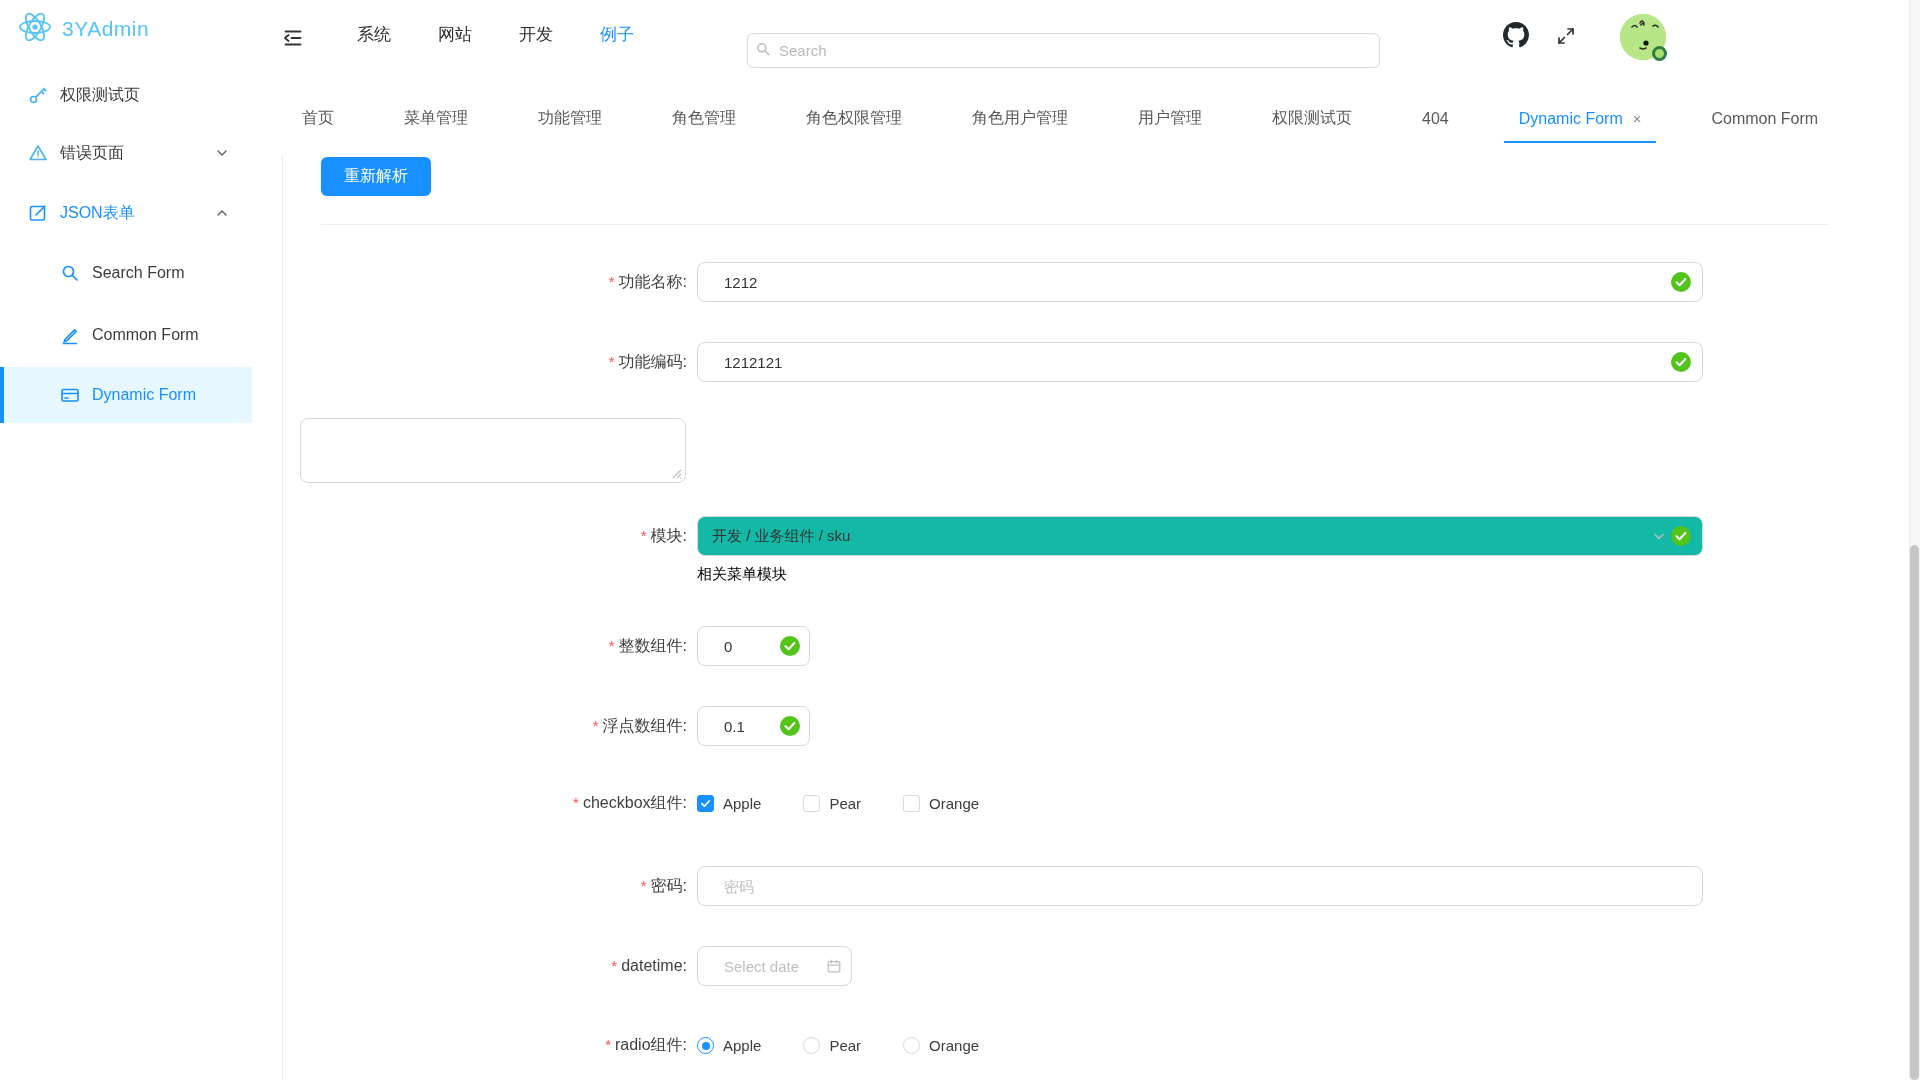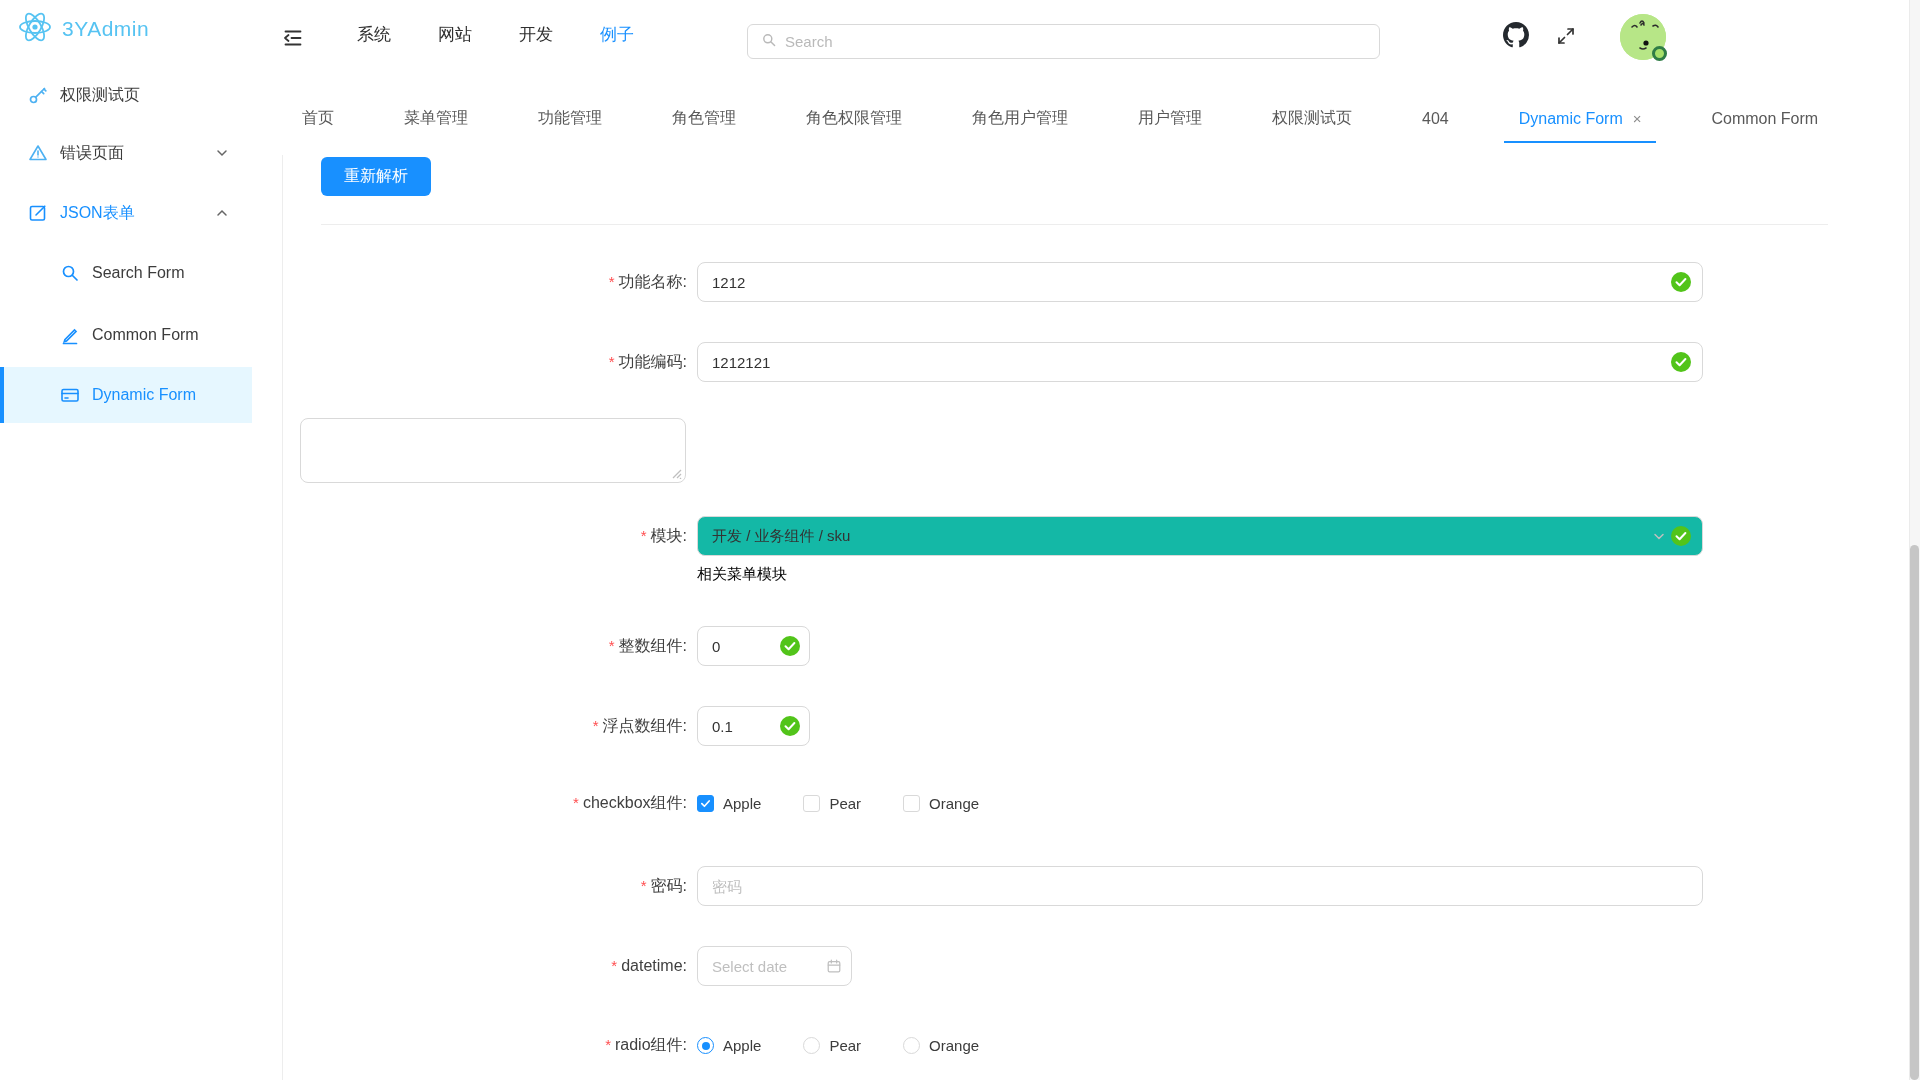--- a/index.html
+++ b/index.html
@@ -20,21 +20,21 @@
   .side-item.blue { color:#1890ff; }
   .side-item.selected { background:#e6f7ff; color:#1890ff; }
   .side-item.selected::before { content:""; position:absolute; left:0; top:0; width:4px; height:56px; background:#1890ff; }
 
   
   .header { position:absolute; left:252px; top:0; width:1668px; height:68px; background:#fff; }
   .fold { position:absolute; left:30px; top:27px; width:22px; height:22px; cursor:pointer; }
   .topnav { position:absolute; left:105px; top:0; height:68px; display:flex; align-items:center; gap:47px; }
   .topnav .nav-item { font-size:17px; color:#2f2f2f; cursor:pointer;text-align:right; }
   .topnav .nav-item.active { color:#1890ff; }
-  .searchbox { position:absolute; left:495px; top:24px; width:633px; height:35px; border:1px solid #d9d9d9; border-radius:6px; display:flex; align-items:center; padding-left:13px; gap:8px; background:#fff; }
+  .searchbox { position:absolute; left:495px; top:33px; width:633px; height:35px; border:1px solid #d9d9d9; border-radius:6px; display:flex; align-items:center; padding-left:7px; gap:8px; background:#fff; }
   .searchbox input { border:none; outline:none; font-size:15px; color:#333; width:560px; background:transparent; font-family:inherit; }
   .searchbox input::placeholder { color:#b9b9b9; }
   .hicon { position:absolute; top:22px; cursor:pointer; }
   .avatar { position:absolute; left:1368px; top:14px; width:46px; height:46px; border-radius:50%; background:#b7e687; cursor:pointer; }
   .badge { position:absolute; left:1400px; top:46px; width:15px; height:15px; border-radius:50%; background:#a7e06a; border:3px solid #2f7d46; }
 
   
   .tabs { position:absolute; left:287px; top:96px; height:47px; display:flex; gap:40px; align-items:stretch; }
   .tab { display:flex; align-items:center; padding:0 15px; font-size:16px; color:#595959; cursor:pointer; border-bottom:2px solid transparent; }
   .tab.active { color:#1890ff; border-bottom-color:#1890ff; }
@@ -45,21 +45,21 @@
   .btn-primary { position:absolute; left:321px; top:157px; width:110px; height:39px; background:#1890ff; color:#fff; border:none; border-radius:6px; font-size:16px; cursor:pointer; font-family:Liberation Serif, serif; }
   .divider { position:absolute; left:321px; top:224px; width:1507px; height:1px; background:#ededed; }
 
   
   .frow { position:absolute; left:300px; display:flex; align-items:center; }
   .frow.top-align { align-items:flex-start; }
   .flabel { width:397px; padding-right:10px; text-align:right; font-size:16px; color:#404040; white-space:nowrap; }
   .frow.top-align .flabel { padding-top:10px; }
   .req { color:#ff4d4f; margin-right:4px; font-size:15px; }
   .ctl { position:relative; display:flex; align-items:center; }
-  .tbox { height:40px; border:1px solid #d9d9d9; border-radius:8px; background:#fff; font-size:15px; color:#333; padding:0 14px; outline:none; font-family:inherit; }
+  .tbox { height:40px; border:1px solid #d9d9d9; border-radius:8px; background:#fff; font-size:15px; color:#333; padding:0 26px; outline:none; font-family:inherit; }
   .tbox::placeholder { color:#bfbfbf; }
   .w-wide { width:1006px; }
   .w-num  { width:113px; }
   .w-date { width:155px; padding-right:34px; }
   .tarea { width:386px; height:65px; border:1px solid #d9d9d9; border-radius:8px; resize:none; outline:none; padding:8px 12px; font-size:15px; font-family:inherit; }
   .suffix { position:absolute; top:50%; transform:translateY(-50%); display:inline-flex; }
   .sfx-check { right:10px; } .sfx-check-wide { right:12px; }
   .sfx-chev { right:38px; } .sfx-cal { right:10px; }
   .sfx-resize { right:4px; bottom:4px; top:auto; transform:none; }
   .selbox { width:1006px; height:40px; border:1px solid #d9d9d9; border-radius:8px; display:flex; align-items:center; padding:0 14px; font-size:15px; color:#333; background:#14b8a6; }

